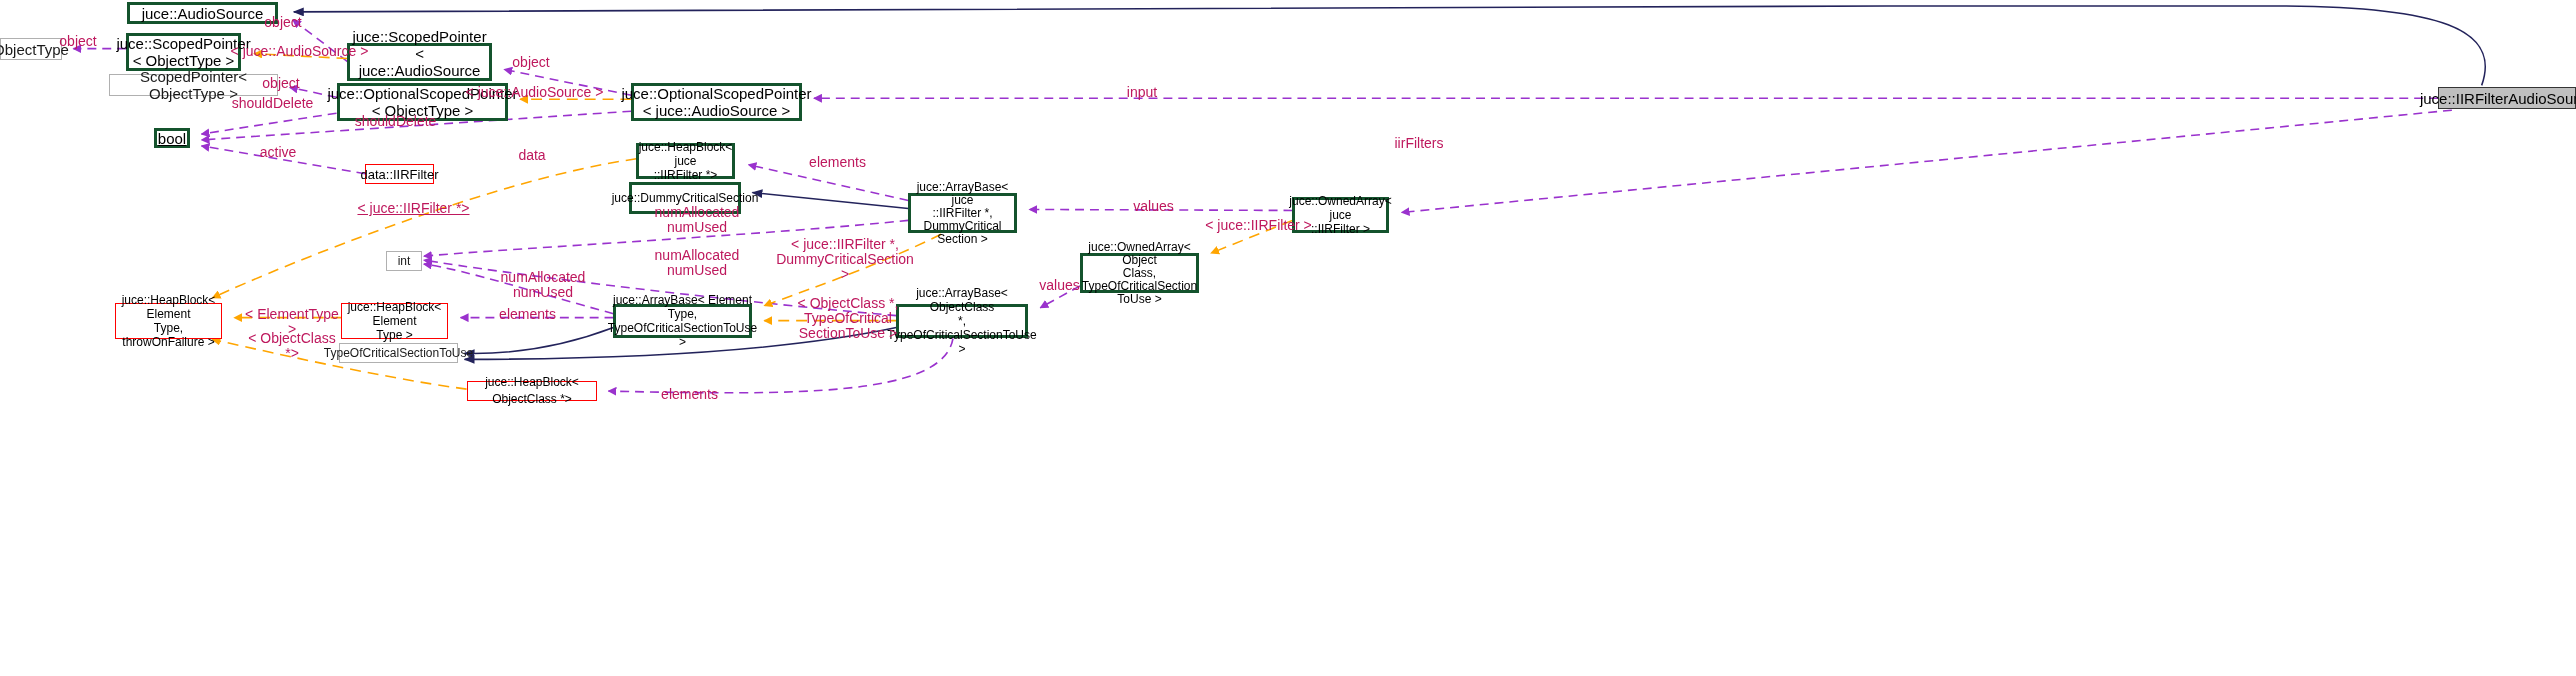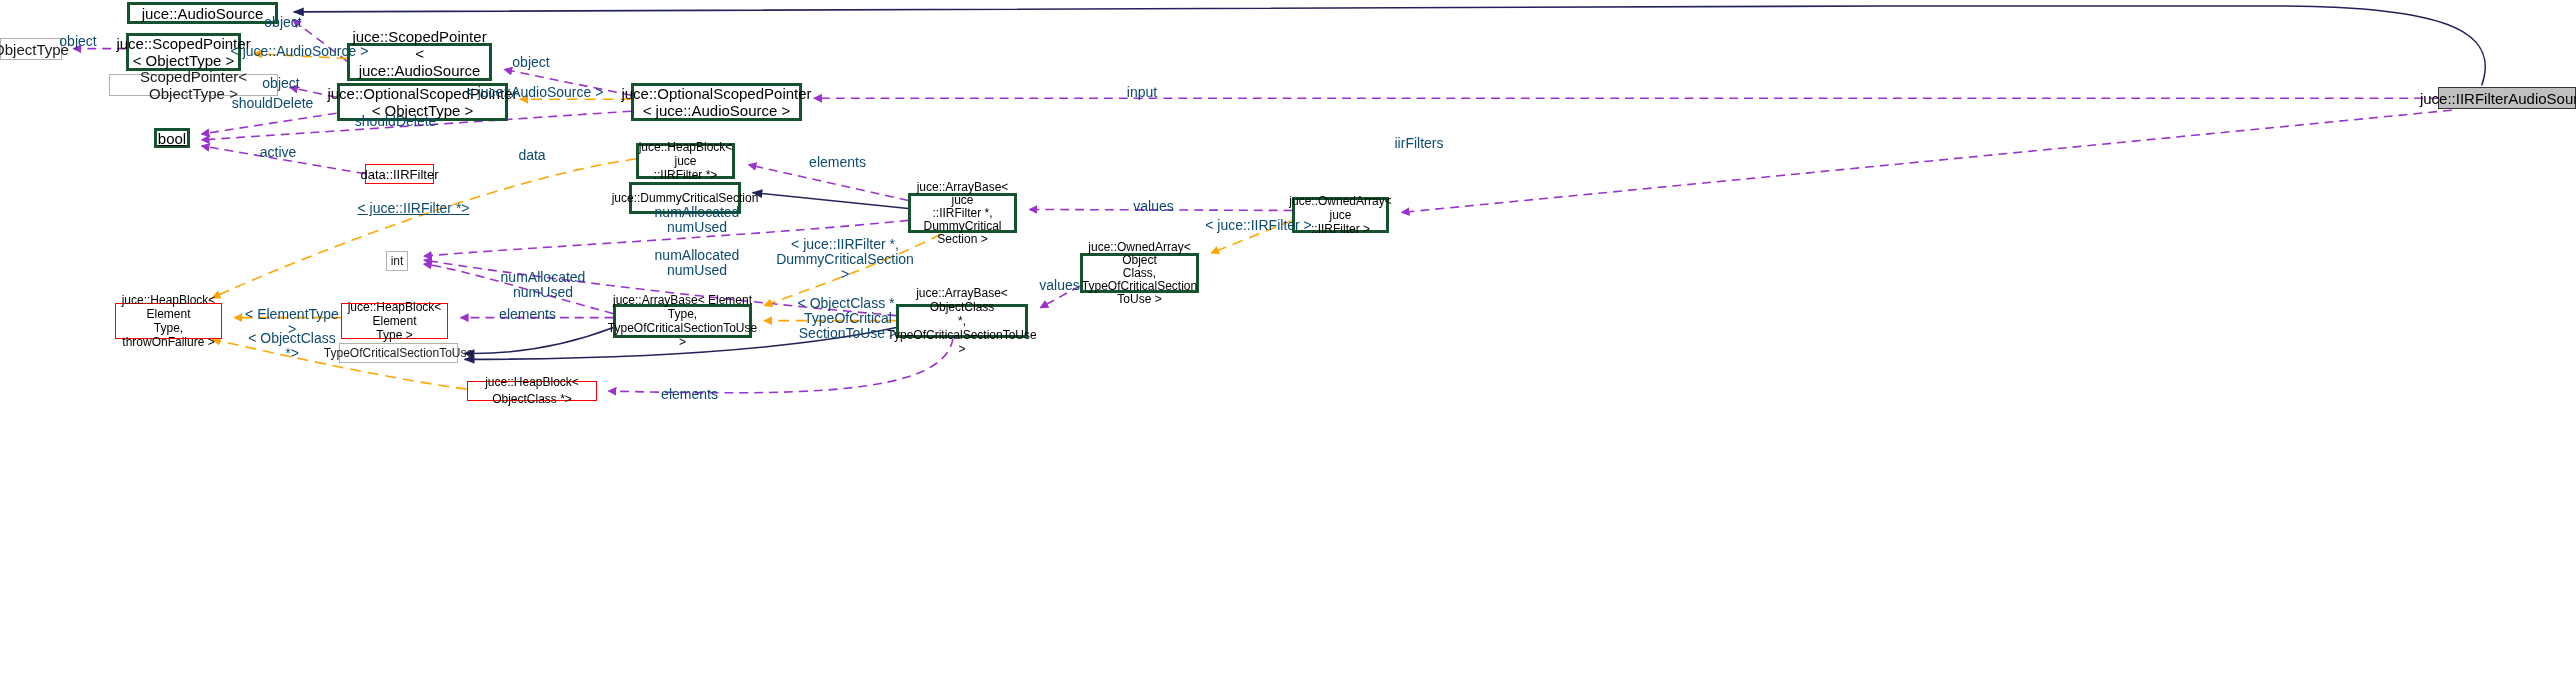--- a/index.html
+++ b/index.html
@@ -42,21 +42,21 @@
   }
   .node.solid   { border: 3px solid #14532d; }
   .node.grey    { border: 1px solid #b0b0b0; color: #1a1a1a; }
   .node.red     { border: 1px solid #ff0000; }
   .node.current { border: 1px solid #353535; background: #bfbfbf; }
 
   .edge-label {
     position: absolute;
     font-size: 14px;
     line-height: 15px;
-    color: #0c4a6e;
+    color: #be185d;
     background: transparent;
     text-align: center;
     white-space: pre-line;
     z-index: 4;
   }
 </style>
 </head>
 <body>
 
 <div id="diagram">
@@ -171,21 +171,21 @@
 
   <div class="node solid" style="left:629px;top:182px;width:112px;height:32px;font-size:12px;">juce::DummyCriticalSection</div>
 
   <div class="node solid" style="left:908px;top:193px;width:109px;height:40px;font-size:12px;line-height:13px;">juce::ArrayBase&lt; juce
 ::IIRFilter *, DummyCritical
 Section &gt;</div>
 
   <div class="node solid" style="left:1292px;top:197px;width:97px;height:36px;font-size:12px;line-height:14px;">juce::OwnedArray&lt; juce
 ::IIRFilter &gt;</div>
 
-  <div class="node grey" style="left:386px;top:251px;width:22px;height:20px;font-size:12px;">int</div>
+  <div class="node grey" style="left:386px;top:251px;width:36px;height:20px;font-size:12px;">int</div>
 
   <div class="node solid" style="left:1080px;top:253px;width:119px;height:40px;font-size:12px;line-height:13px;">juce::OwnedArray&lt; Object
 Class, TypeOfCriticalSection
 ToUse &gt;</div>
 
   <div class="node red" style="left:115px;top:303px;width:107px;height:36px;font-size:12px;line-height:14px;">juce::HeapBlock&lt; Element
 Type, throwOnFailure &gt;</div>
 
   <div class="node red" style="left:341px;top:303px;width:107px;height:36px;font-size:12px;line-height:14px;">juce::HeapBlock&lt; Element
 Type &gt;</div>

